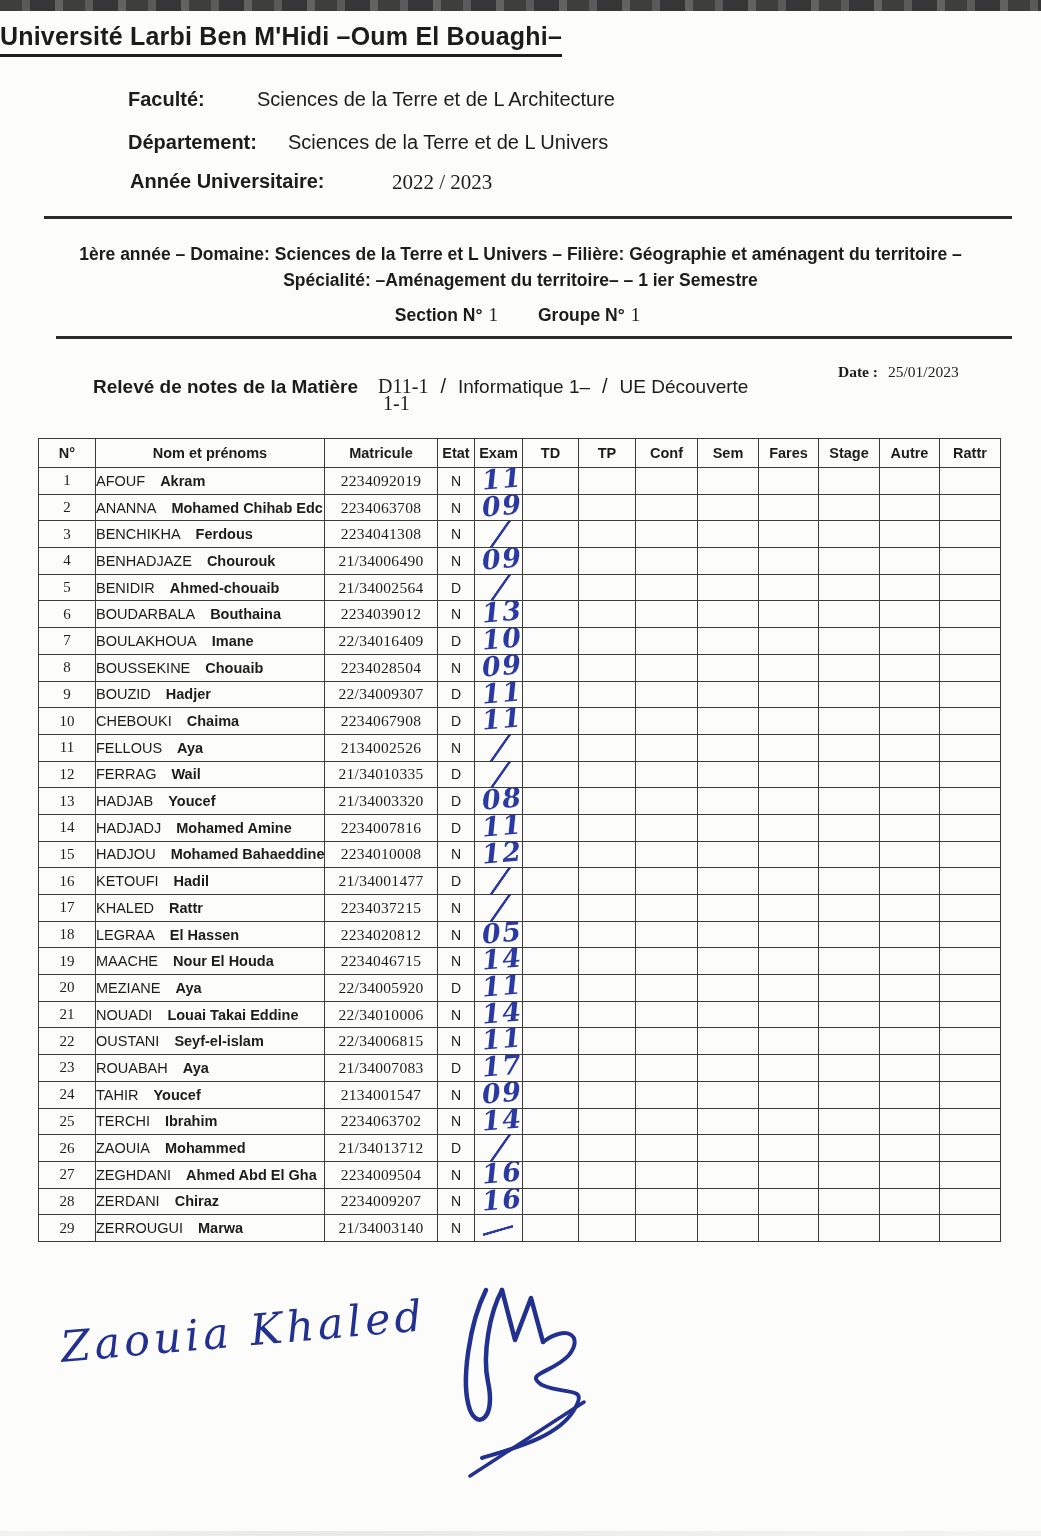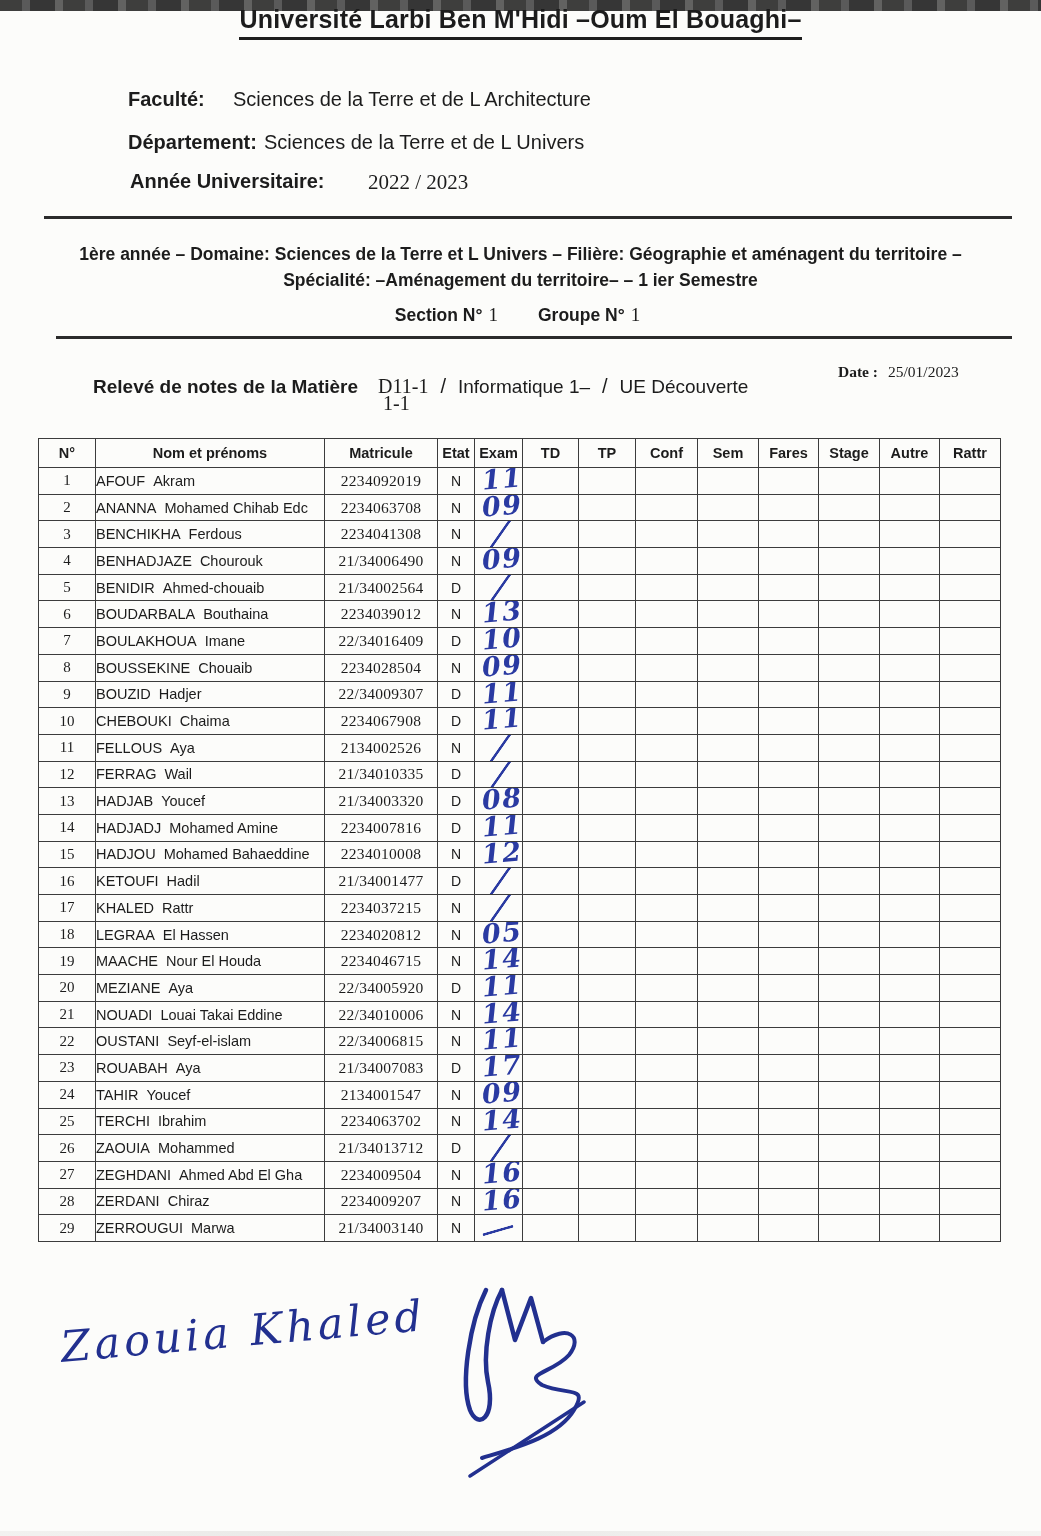--- a/index.html
+++ b/index.html
@@ -11,28 +11,28 @@
     color:#1c1c1c;
     overflow:hidden;
   }
   .top-band{
     position:absolute;top:0;left:0;width:100%;height:11px;
     background:
       repeating-linear-gradient(90deg,#2e2e2e 0 22px,#4d4d4d 22px 30px,#262626 30px 55px,#555 55px 63px),
       #333;
     opacity:.92;
   }
-  .title-wrap{position:absolute;top:5px;left:0;width:100%;text-align:center;}
+  .title-wrap{position:absolute;top:22px;left:0;width:100%;text-align:left;}
   .title-wrap span{
     display:inline-block;font-size:25px;font-weight:bold;
     border-bottom:3px solid #1e1e1e;padding-bottom:3px;letter-spacing:.2px;
   }
   .meta-row{position:absolute;left:0;width:100%;font-size:20px;white-space:nowrap;}
   .meta-row .lbl{position:absolute;font-weight:bold;}
-  .meta-row .val{position:absolute;}
+  .meta-row .val{position:absolute;margin-left:24px;}
   .serif{font-family:"Liberation Serif",serif;}
   .rule{position:absolute;background:#2b2b2b;}
   .center-line{position:absolute;left:30px;right:30px;text-align:center;font-weight:bold;font-size:17.5px;}
   .sec-num{font-family:"Liberation Serif",serif;font-weight:normal;font-size:19px;padding:0 6px;}
   .gap{display:inline-block;width:34px;}
   .subject-line{position:absolute;top:375px;left:93px;white-space:nowrap;font-size:19px;}
   .subject-line .b{font-weight:bold;}
   .subject-line .code{font-family:"Liberation Serif",serif;font-size:20px;margin-left:20px;}
   .subject-line .sep{margin:0 12px;font-size:20px;}
   .date-group{position:absolute;top:363px;left:838px;font-family:"Liberation Serif",serif;font-size:15.5px;white-space:nowrap;}
@@ -46,21 +46,21 @@
   }
   table.notes th,table.notes td{
     border:1.4px solid #3c3c3c;
     padding:0;overflow:hidden;
   }
   table.notes thead tr{height:29px;}
   table.notes tbody tr{height:26.7px;}
   th{font-size:14.5px;font-weight:bold;text-align:center;}
   td.c-n{font-family:"Liberation Serif",serif;font-size:15px;text-align:center;}
   td.c-name{font-size:14.5px;padding-left:8px;white-space:nowrap;}
-  td.c-name .fn{margin-left:8px;}
+  td.c-name .fn{margin-left:15px;font-weight:bold;}
   td.c-mat{font-family:"Liberation Serif",serif;font-size:15.5px;text-align:center;letter-spacing:.3px;}
   td.c-etat{font-size:14px;text-align:center;}
   td.c-exam{position:relative;overflow:visible;}
   .grade{
     position:absolute;left:7px;top:-6px;
     font-family:"DejaVu Serif",serif;font-style:italic;font-weight:700;
     font-size:27px;color:var(--ink);transform:rotate(-5deg);letter-spacing:1.5px;
     line-height:34px;
   }
   .slash{

